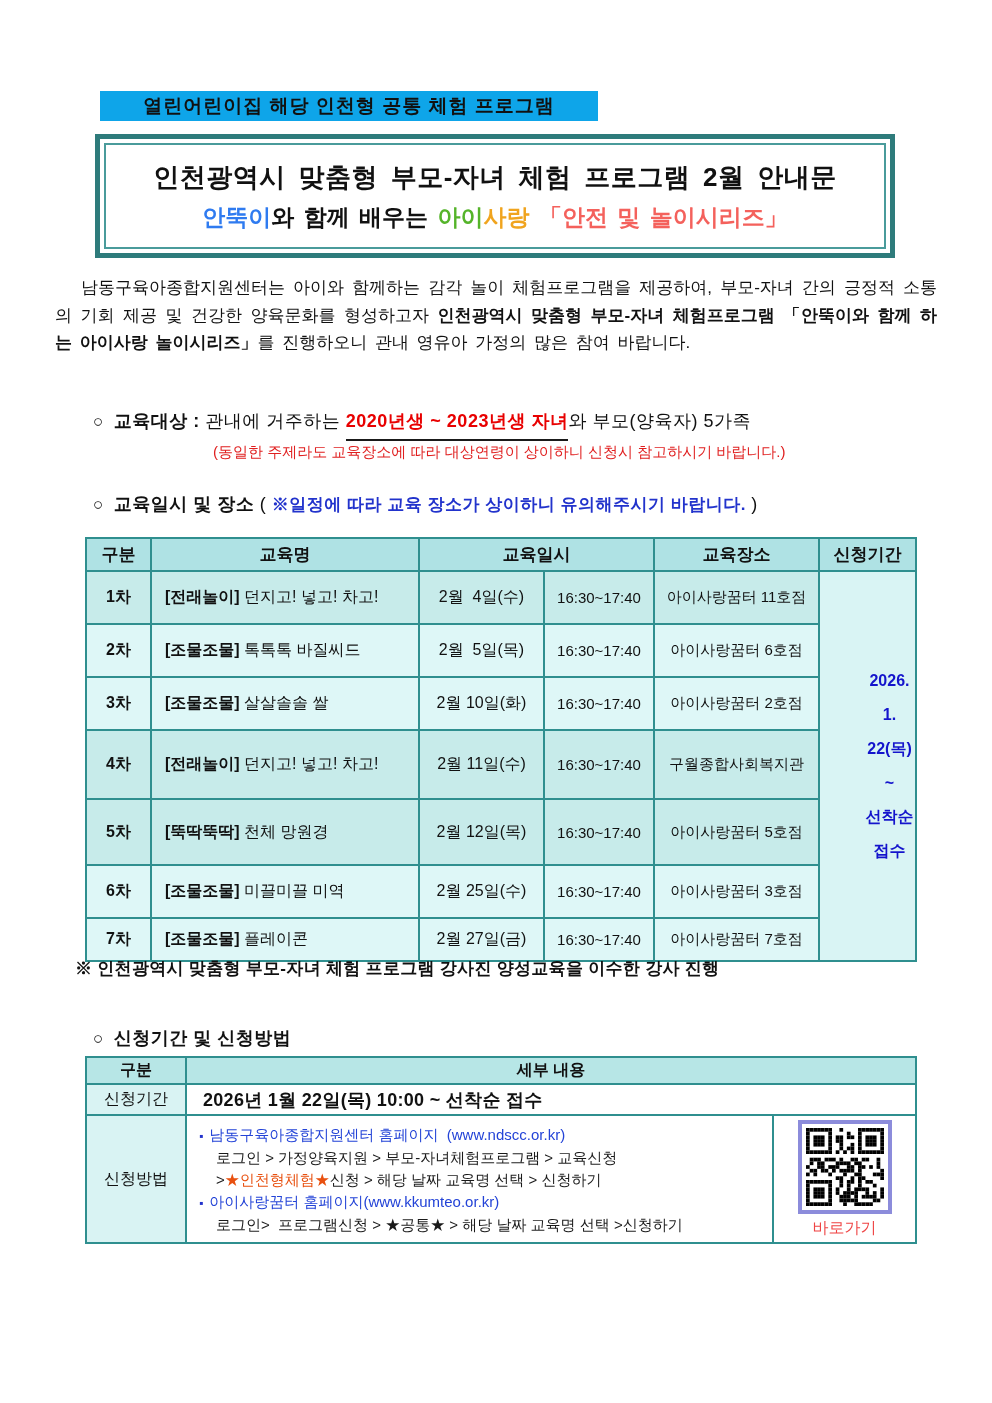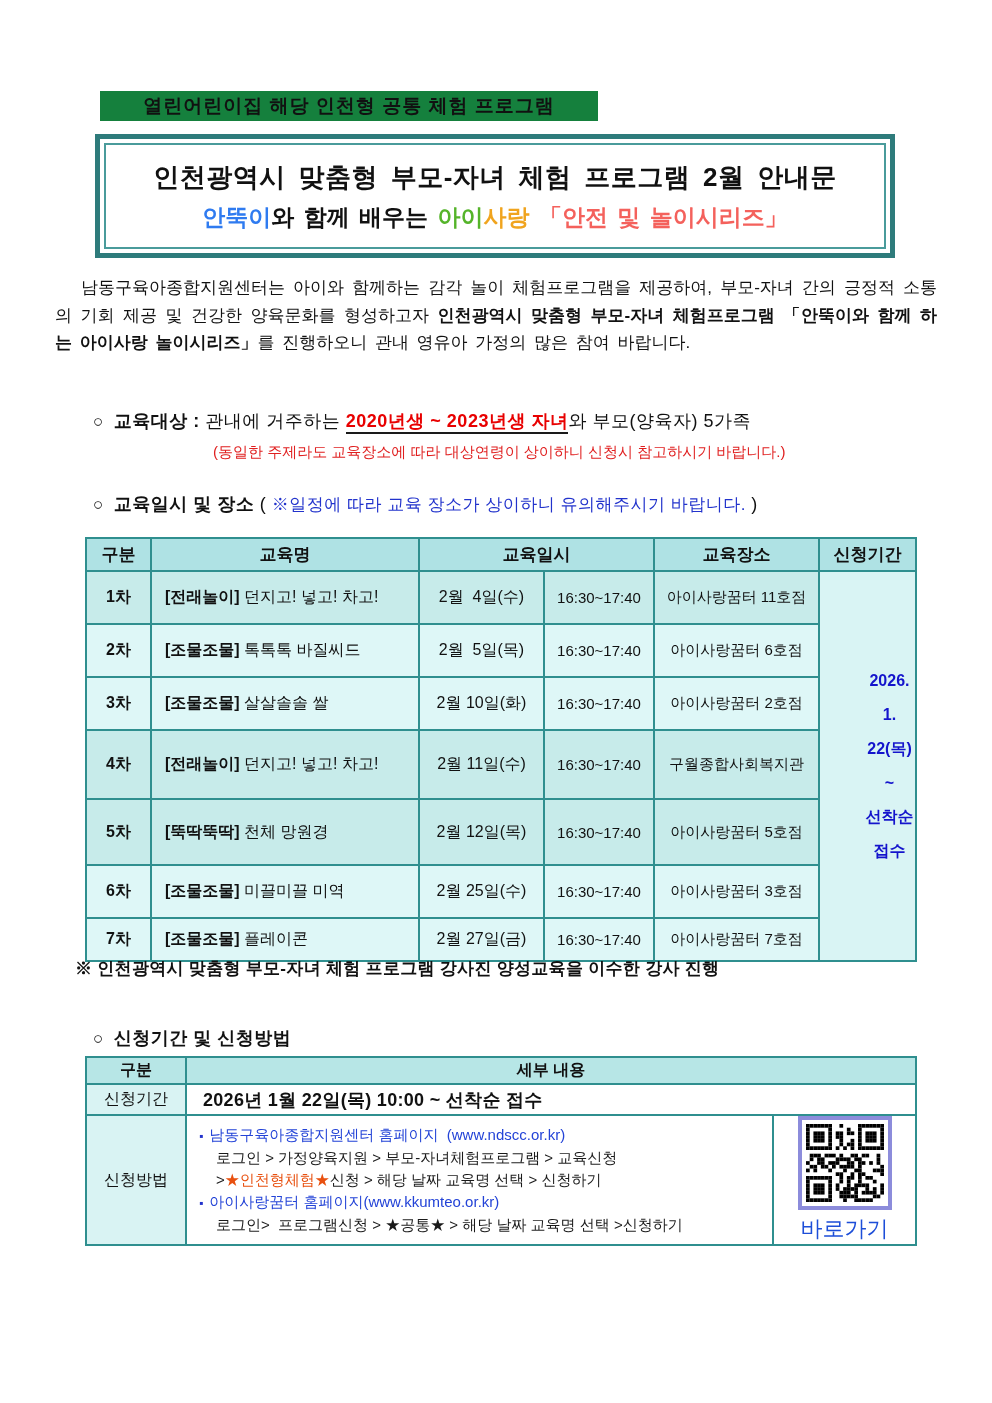--- a/index.html
+++ b/index.html
@@ -2,21 +2,21 @@
 <html><head>
 <meta charset="utf-8">
 <style>
   * { margin:0; padding:0; box-sizing:border-box; }
   html,body { background:#ffffff; }
   body { font-family:"Liberation Sans", sans-serif; color:#111; }
   .page { position:relative; width:992px; height:1403px; background:#fff; margin:0 auto; overflow:hidden; }
 
   
   .banner { position:absolute; left:100px; top:91px; width:498px; height:30px;
-    background:#15803d; text-align:center; line-height:30px;
+    background:#0ea5e9; text-align:center; line-height:30px;
     font-size:19px; font-weight:bold; letter-spacing:1px; }
 
   
   .title-box { position:absolute; left:95px; top:134px; width:800px; height:124px;
     border:5px solid #2e7b7b; background:#fff; }
   .title-inner { position:absolute; inset:4px; border:2px solid #4a9b9b; text-align:center; }
   .title-l1 { margin-top:15px; font-size:26px; font-weight:bold; letter-spacing:0.5px; word-spacing:5px; }
   .title-l2 { margin-top:7px; font-size:23px; font-weight:bold; word-spacing:3px; }
   .t-blue  { color:#2f7bf0; }
   .t-green { color:#55b42a; }
@@ -25,23 +25,23 @@
 
   
   .intro { position:absolute; left:55px; top:274px; width:882px;
     font-size:17px; line-height:27.5px; text-align:justify; text-indent:26px; word-spacing:3px; }
   .intro b { font-weight:bold; }
 
   
   .sect { position:absolute; font-size:18px; font-weight:bold; letter-spacing:0.5px; }
   .sect .marker { font-weight:normal; font-size:17px; margin-right:10px; }
   .sect .normal { font-weight:normal; }
-  .hl-red { color:#e80000; font-weight:bold; border-bottom:2px solid #1a1a1a; padding-bottom:1px; }
+  .hl-red { color:#e80000; font-weight:bold; border-bottom:2px solid #1a1a1a; padding-bottom:8px; }
   .red-note { position:absolute; left:213px; top:443px; color:#e02020; font-size:15px; font-weight:normal; }
-  .blue-note { color:#2233cc; font-weight:normal; font-size:17px; }
+  .blue-note { color:#2233cc; font-weight:bold; font-size:17px; }
 
   
   table { border-collapse:collapse; table-layout:fixed; }
   .tbl { position:absolute; left:85px; width:830px;border-radius:9px; }
   .tbl td, .tbl th { border:2px solid #2f8f8f; overflow:hidden; }
   .t1 { top:537px; }
   .t1 th { background:#afe2e4; font-size:17px; font-weight:bold; }
   .t1 td { font-size:16px; text-align:center; }
   .c-dark  { background:#c7ebea; }
   .c-light { background:#def7f7; }
@@ -62,21 +62,21 @@
   .cell-apply-period { font-size:18px; font-weight:bold; padding-left:16px; letter-spacing:0.3px; }
   .method-content { padding:8px 6px 6px 12px; vertical-align:top; }
   .m-line { font-size:15px; line-height:22px; white-space:pre; }
   .m-title { color:#2343d7; }
   .m-bullet { color:#2233cc; font-size:12px; margin-right:6px; }
   .m-path { padding-left:17px; color:#1a1a1a; }
   .m-star { color:#e8500f; }
 
   .qr-cell { text-align:center; vertical-align:middle; }
   .qr-frame { display:inline-block; border:4px solid #8c8cdb; background:#fff; padding:4px; line-height:0; }
-  .qr-label { font-size:22px; margin-top:4px; color:#1d4ed8; }
+  .qr-label { font-size:16px; margin-top:4px; color:#ef4444; }
 </style>
 </head>
 <body>
 
 <div class="page">
 
   <div class="banner">열린어린이집 해당 인천형 공통 체험 프로그램</div>
 
   <div class="title-box">
     <div class="title-inner">

